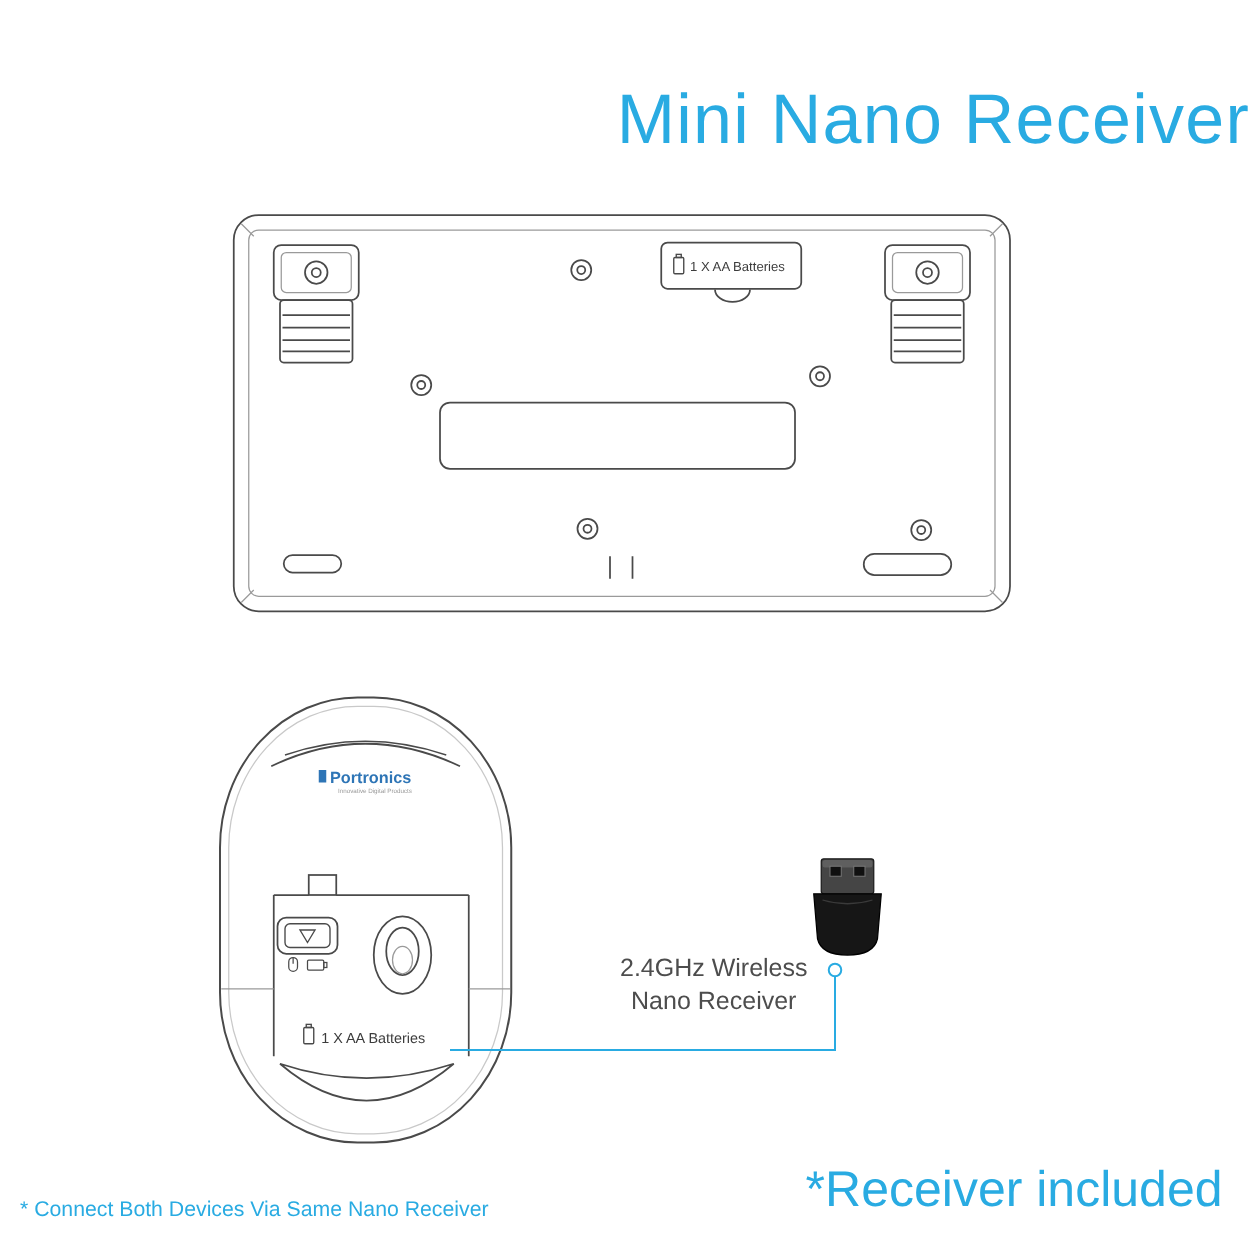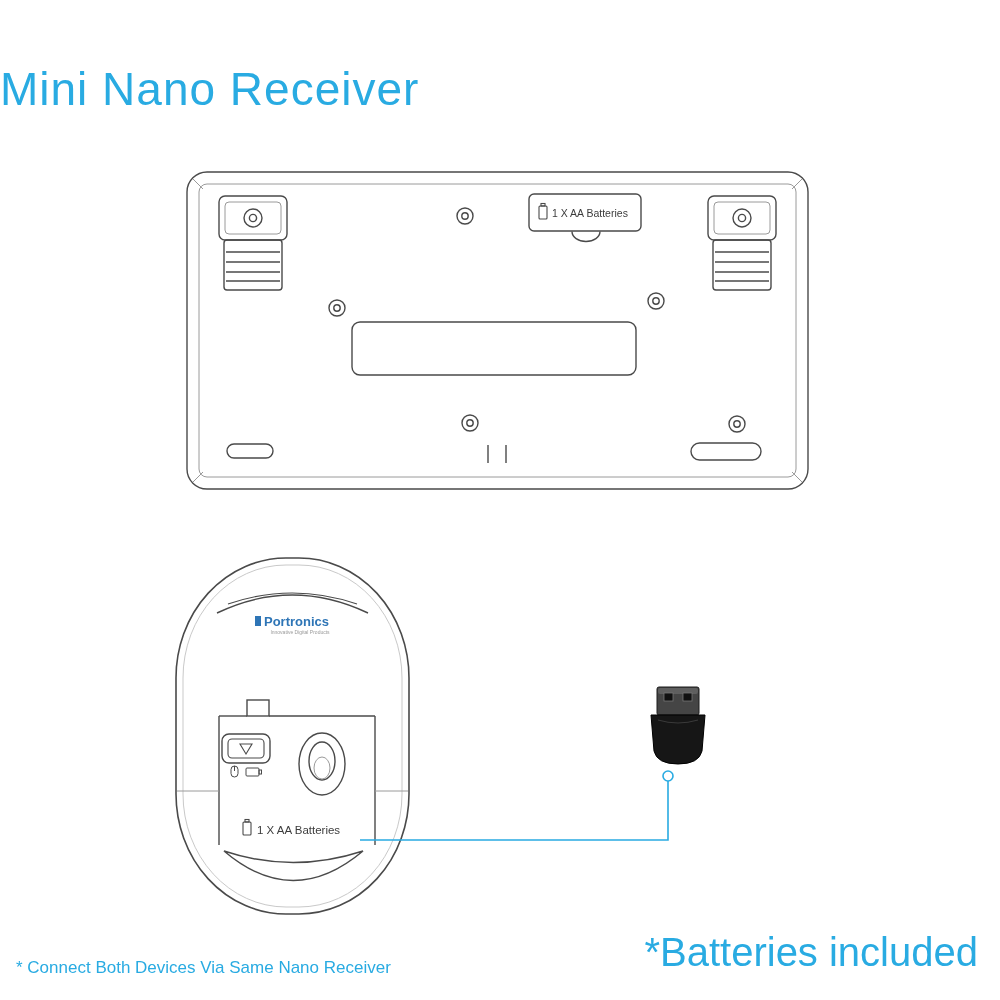--- a/index.html
+++ b/index.html
@@ -1,33 +1,37 @@
 <!DOCTYPE html>
 <html style="--accent: #29ABE2;"><head>
 <meta charset="utf-8">
 <style>
   html,body{margin:0;padding:0;background:#fff;}
   .page{position:relative;width:1000px;height:1000px;background:#fff;overflow:hidden;
         font-family:"Liberation Sans",sans-serif;}
-  .title{position:absolute;top:62px;left:0;width:100%;text-align:left;margin:0;
-         font-size:46px;font-weight:400;letter-spacing:1px;color:var(--accent,#29ABE2);}
+  .title{position:absolute;top:62px;left:0;width:100%;text-align:right;margin:0;
+         font-size:56px;font-weight:400;letter-spacing:1px;color:var(--accent,#29ABE2);}
   .receiver-label{position:absolute;left:486px;top:762px;width:170px;text-align:center;
                   font-size:20px;line-height:26px;color:#4d4d4d;z-index:1;}
   svg.art{position:absolute;left:0;top:0;z-index:2;}
   .foot-left{position:absolute;left:16px;top:958px;font-size:17px;color:var(--accent,#29ABE2);z-index:3;}
   .foot-right{position:absolute;right:22px;top:930px;font-size:40px;color:var(--accent,#29ABE2);z-index:3;}
   svg text{font-family:"Liberation Sans",sans-serif;}
 </style>
 </head>
 <body>
 
 <div class="page">
 
   <h1 class="title">Mini Nano Receiver</h1>
 
+  <div class="receiver-label">
+    <div>2.4GHz Wireless</div>
+    <div>Nano Receiver</div>
+  </div>
 
   <svg class="art" width="1000" height="1000" viewBox="0 0 1000 1000">
 
     <g stroke="#4a4a4a" fill="none" stroke-width="1.4">
       <rect x="187" y="172" width="621" height="317" rx="20" fill="#fff"></rect>
       <rect x="199" y="184" width="597" height="293" rx="8" stroke="#9a9a9a" stroke-width="1"></rect>
       <line x1="193" y1="179" x2="203" y2="189" stroke="#9a9a9a" stroke-width="1"></line>
       <line x1="802" y1="179" x2="792" y2="189" stroke="#9a9a9a" stroke-width="1"></line>
       <line x1="193" y1="482" x2="203" y2="472" stroke="#9a9a9a" stroke-width="1"></line>
       <line x1="802" y1="482" x2="792" y2="472" stroke="#9a9a9a" stroke-width="1"></line>
@@ -152,15 +156,15 @@
       <rect x="683" y="693" width="9" height="8" fill="#101010" stroke="#777" stroke-width="0.8"></rect>
       <path d="M651 715 L705 715 L702 751 Q699 764 678 764 Q657 764 654 751 Z" fill="#161616" stroke="#000" stroke-width="1"></path>
       <path d="M658 720 Q678 726 698 720" stroke="#3a3a3a" fill="none" stroke-width="1"></path>
     </g>
 
     <circle cx="668" cy="776" r="5" fill="#fff" style="stroke:var(--accent,#29ABE2)" stroke-width="1.6"></circle>
     <polyline points="668,781 668,840 360,840" fill="none" style="stroke:var(--accent,#29ABE2)" stroke-width="1.6"></polyline>
   </svg>
 
   <div class="foot-left">* Connect Both Devices Via Same Nano Receiver</div>
-  <div class="foot-right">*Batteries included</div>
+  <div class="foot-right">*Receiver included</div>
 
 </div>
 
 </body></html>

